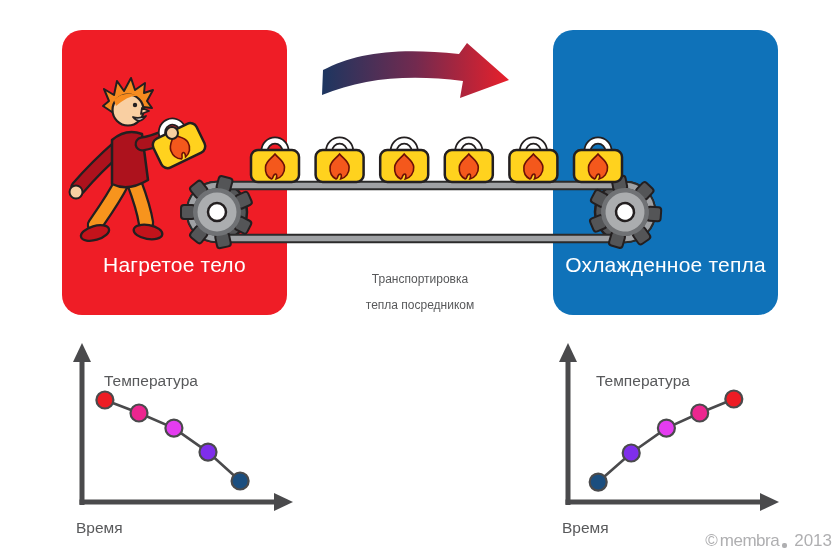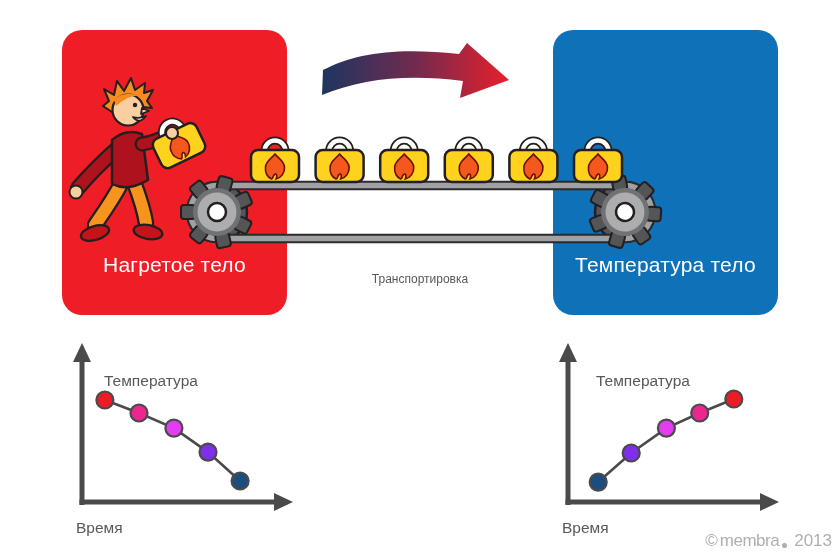--- a/index.html
+++ b/index.html
@@ -33,21 +33,21 @@
 </head>
 <body>
 
 <div class="stage">
 
   <div class="body-box hot" style="background:#EF1D26;">
     <div class="box-label">Нагретое тело</div>
   </div>
 
   <div class="body-box cold" style="background:#0F72B9;">
-    <div class="box-label">Температура тело</div>
+    <div class="box-label">Охлажденное тепла</div>
   </div>
 
   <svg class="layer" style="left:305px;top:36px;z-index:4;" width="215" height="72" viewBox="0 0 215 72">
     <defs>
       <linearGradient id="heatgrad" x1="0" y1="0" x2="1" y2="0">
         <stop offset="0" stop-color="#1D3660"></stop>
         <stop offset="0.5" stop-color="#722A4F"></stop>
         <stop offset="1" stop-color="#E8202B"></stop>
       </linearGradient>
     </defs>
@@ -127,20 +127,21 @@
 
     <path d="M 80,68 C 92,66 100,62 108,59" fill="none" stroke="#231F20" stroke-width="15" stroke-linecap="round"></path>
     <path d="M 80,68 C 92,66 100,62 108,59" fill="none" stroke="#AD121D" stroke-width="10.5" stroke-linecap="round"></path>
 
     <use href="#heatbag" transform="translate(124,84) rotate(-26)"></use>
     <circle cx="110" cy="57" r="6" fill="#F9CFA2" stroke="#231F20" stroke-width="2"></circle>
   </svg>
 
   <div class="center-caption">
     <div>Транспортировка</div>
+    <div>тепла посредником</div>
   </div>
 
   <svg class="layer" style="left:58px;top:338px;" width="240" height="200" viewBox="0 0 240 200">
     <line x1="24" y1="167" x2="24" y2="20" stroke="#4A4A4C" stroke-width="5"></line>
     <polygon points="24,5 15,24 33,24" fill="#4A4A4C"></polygon>
     <line x1="21.5" y1="164" x2="220" y2="164" stroke="#4A4A4C" stroke-width="5"></line>
     <polygon points="235,164 216,155 216,173" fill="#4A4A4C"></polygon>
     <text x="46" y="48" font-size="15.5" fill="#58595B">Температура</text>
     <text x="18" y="195" font-size="15.5" fill="#58595B">Время</text>
     <g class="points">

